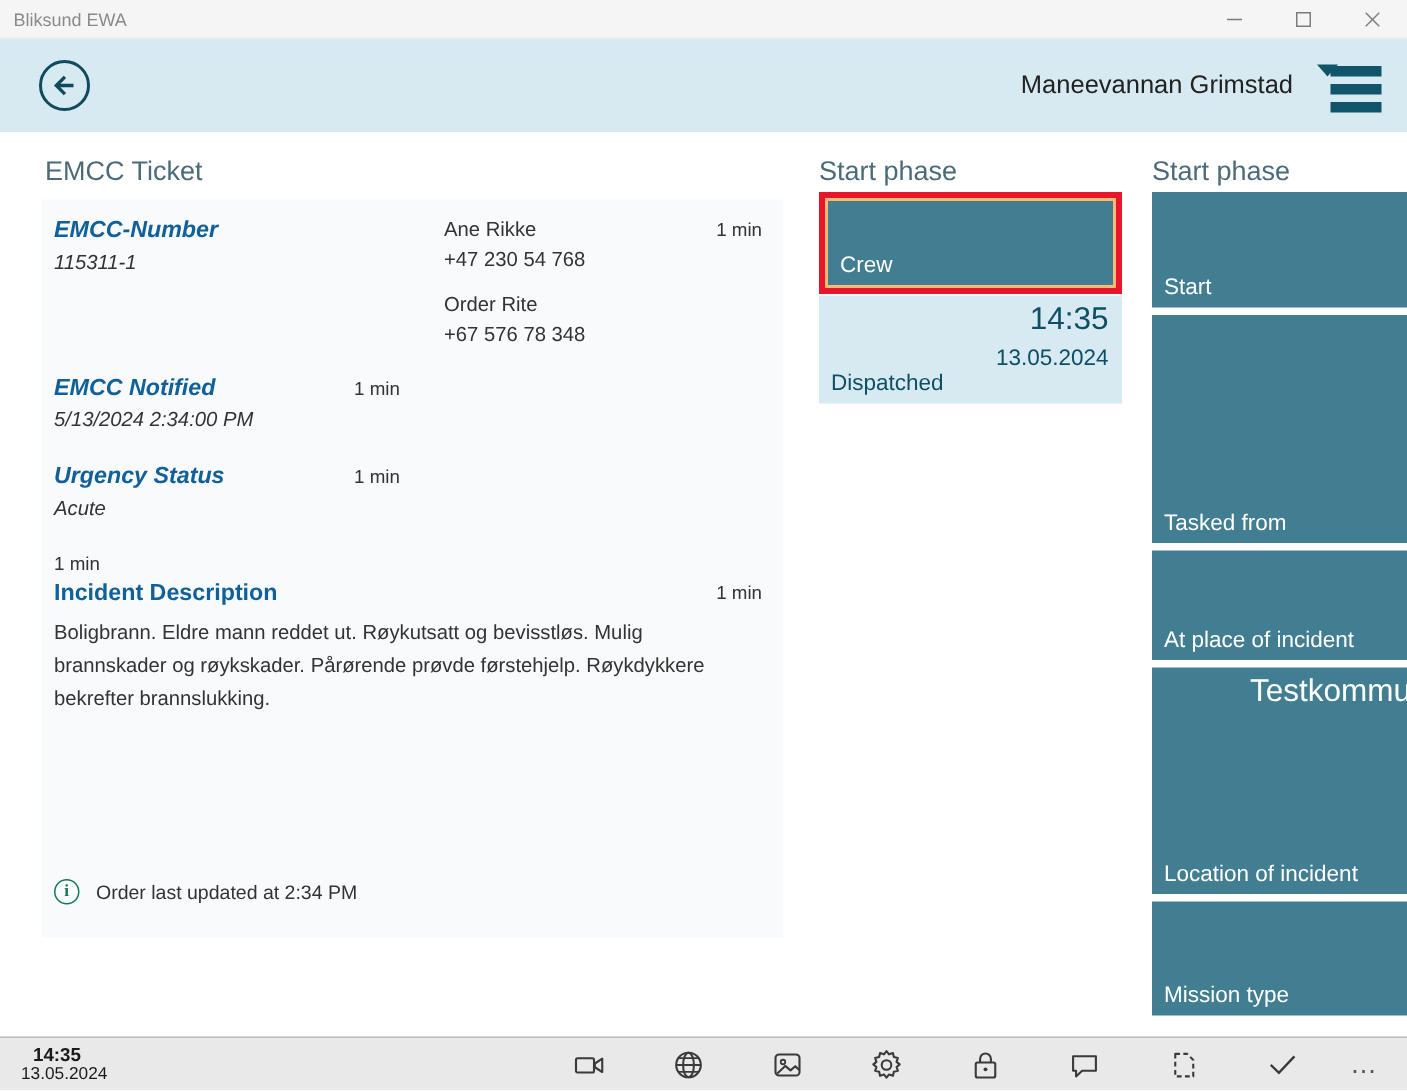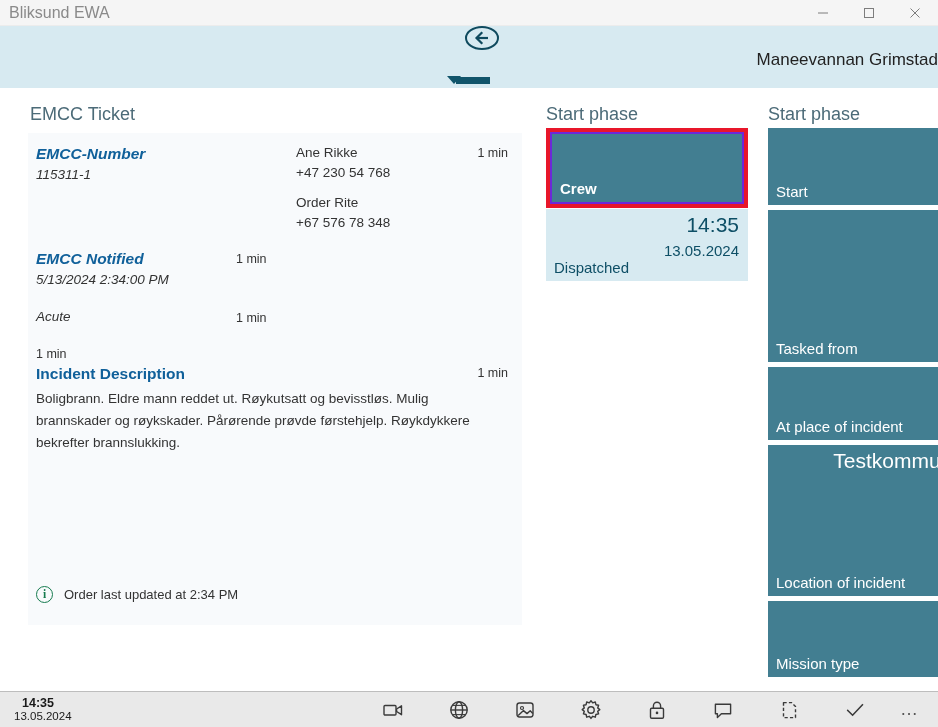--- a/index.html
+++ b/index.html
@@ -12,35 +12,35 @@
   .app { position: relative; width: 938px; height: 727px; background: #fff; }
 
   
   .titlebar {
     position: absolute; left: 0; top: 0; width: 938px; height: 26px;
     background: #f5f5f5;
     display: flex; align-items: center;
     border-bottom: 1px solid #ececec;
   }
   .titlebar-text {
-    font-size: 16px; color: #8a8a8a; margin-left: 9px;
+    font-size: 12px; color: #8a8a8a; margin-left: 9px;
     font-family: "Liberation Sans", sans-serif;
   }
   .win-btns { margin-left: auto; display: flex; height: 26px; }
   .win-btn {
     width: 46px; height: 26px; display: flex; align-items: center; justify-content: center;
     color: #7d7d7d;
   }
   .win-btn svg { display: block; }
 
   
   .appheader {
     position: absolute; left: 0; top: 26px; width: 938px; height: 62px;
     background: #d7eaf1;
-    display: flex; align-items: center; flex-direction: column;
+    display: flex; align-items: center;
   }
   .backbtn {
     margin-left: 26px; width: 34px; height: 34px; border-radius: 50%;
     border: 2px solid #0f4a5e; display: flex; align-items: center; justify-content: center;
     background: transparent;
   }
   .userblock {
     margin-left: auto; text-align: right; line-height: 1.18;
     color: #1a1a1a;
   }
@@ -98,22 +98,22 @@
     width: 17px; height: 17px; border-radius: 50%; border: 1.6px solid #157a4e;
     color: #157a4e; font-size: 11.5px; font-weight: bold; line-height: 14px;
     text-align: center; font-family: "Liberation Serif", serif;
   }
   .updated-text { font-size: 13px; color: #333; margin-left: 11px; }
 
   
   .midcol { position: absolute; left: 534px; top: 0; width: 228px; height: 603px; }
   .tile-stack-mid { position: absolute; left: 12px; top: 40px; width: 202px; }
   .crew-wrap {
-    border: 4px solid #e8162a; padding: 2px; background: #6d28d9;
-    width: 202px; height: 80px; font-weight: bold;
+    border: 4px solid #e8162a; padding: 2px; background: #fdba74;
+    width: 202px; height: 68px;
   }
   .crew-tile {
     width: 100%; height: 100%; background: #427e91; position: relative;
   }
   .tile-label {
     position: absolute; left: 8px; bottom: 5px;
     font-size: 15px; color: #ffffff;
   }
   .dispatch-tile {
     width: 202px; height: 72px; background: #d7eaf1; position: relative; margin-top: 1px;
@@ -222,20 +222,21 @@
           <div class="frow" style="margin-top:15px">
             <div class="fcol-l">
               <div class="flabel">EMCC Notified</div>
               <div class="fvalue">5/13/2024 2:34:00 PM</div>
             </div>
             <div class="fcol-min">1 min</div>
           </div>
 
           <div class="frow" style="margin-top:16px">
             <div class="fcol-l">
+              <div class="flabel">Urgency Status</div>
               <div class="fvalue">Acute</div>
             </div>
             <div class="fcol-min">1 min</div>
           </div>
 
           <div class="frow" style="margin-top:16px">
             <div class="fcol-min">1 min</div>
           </div>
 
           <div class="desc-label-row">

